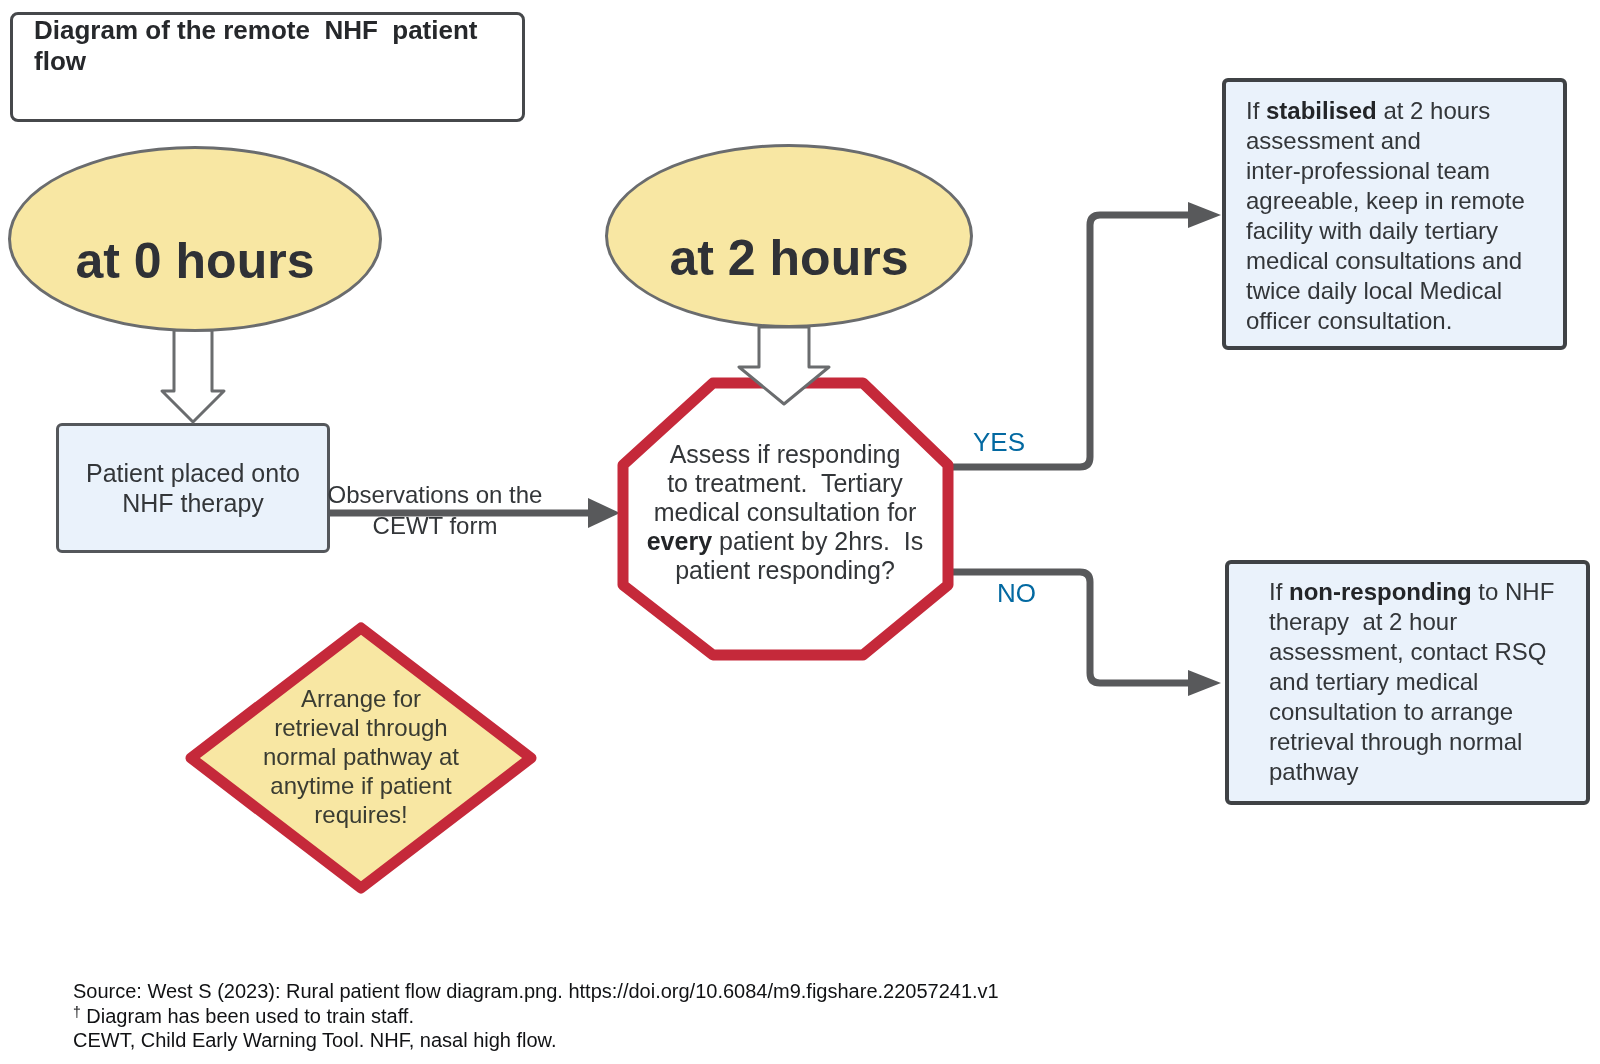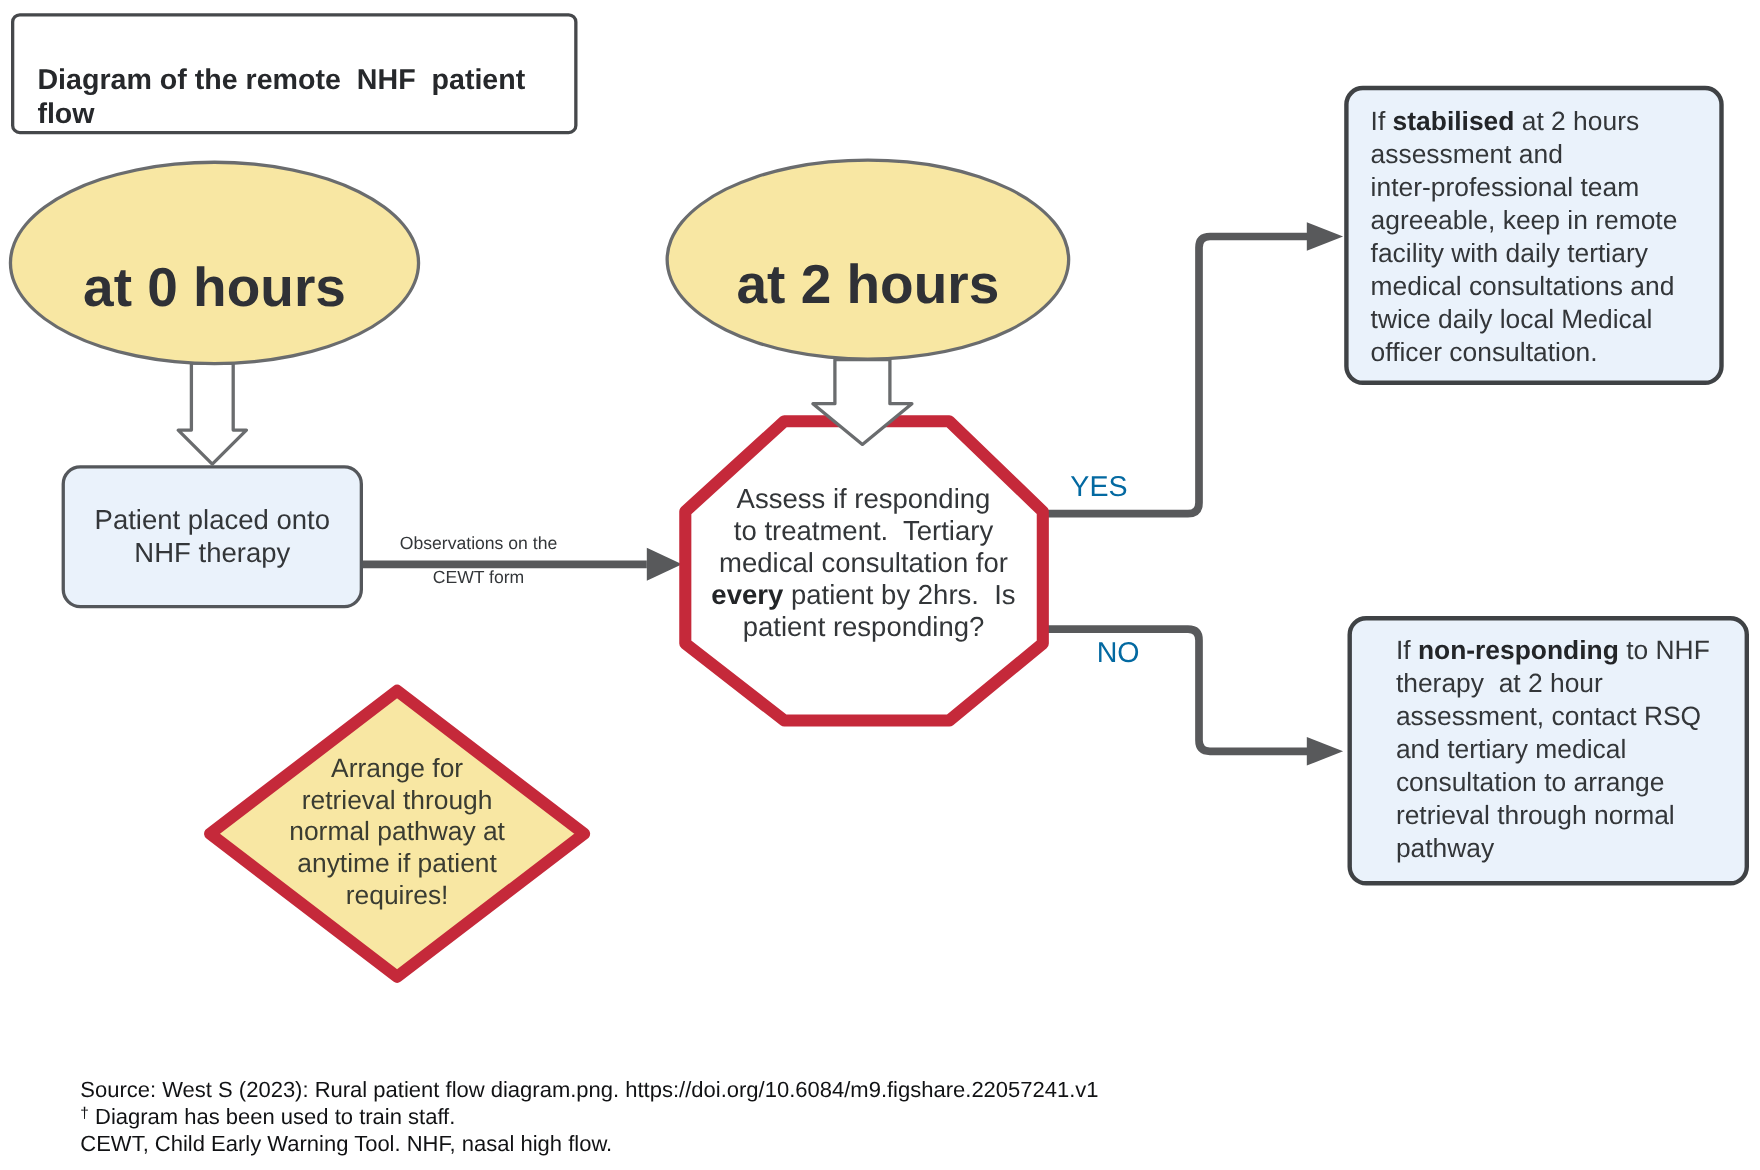--- a/index.html
+++ b/index.html
@@ -7,47 +7,47 @@
     --gray-border:#6A6C6E; --dark-border:#46484B; --arrow-gray:#58595B; --text:#313439;
   }
   *{margin:0;padding:0;box-sizing:border-box;}
   body{background:#fff;font-family:"Liberation Sans",sans-serif;color:var(--text);}
   #canvas{position:relative;width:1600px;height:1064px;background:#ffffff;overflow:hidden;}
   .abs{position:absolute;}
   svg.shape{position:absolute;overflow:visible;}
   .pre{white-space:pre-wrap;}
   
   .title-box{left:10px;top:12px;width:515px;height:110px;background:#fff;
-    border:3px solid var(--dark-border);border-radius:8px;display:flex;align-items:flex-end;
+    border:3px solid var(--dark-border);border-radius:8px;display:flex;align-items:flex-start;
     padding-left:21px;z-index:10;}
   .title-box .t{font-size:26px;font-weight:bold;color:#26282b;}
   
   .ellipse{background:var(--yellow);border:3px solid var(--gray-border);border-radius:50%;
     display:flex;align-items:center;justify-content:center;z-index:30;}
   .ellipse .t{font-size:50px;font-weight:bold;color:#2f3136;margin-top:44px;}
   .ellipse-0h{left:8px;top:146px;width:374px;height:186px;}
   .ellipse-2h{left:605px;top:144px;width:368px;height:184px;}
   
-  .bluebox{background:var(--light-blue);border-radius:17px;z-index:10;}
+  .bluebox{background:var(--light-blue);border-radius:6px;z-index:10;}
   .patient-box{left:56px;top:423px;width:274px;height:130px;border:3px solid #54575b;
     display:flex;align-items:center;justify-content:center;text-align:center;
     font-size:25px;line-height:30px;color:#333639;}
   .stabilised-box{left:1222px;top:78px;width:345px;height:272px;border:4px solid #3f4245;
     padding:14px 20px 0 20px;font-size:24px;line-height:30px;color:#333639;}
   .nonresponding-box{left:1225px;top:560px;width:365px;height:245px;border:4px solid #3f4245;
     padding:13px 20px 0 40px;font-size:24px;line-height:30px;color:#333639;}
   .bold{font-weight:bold;color:#232528;}
   
   .octagon-text{left:630px;top:440px;width:310px;text-align:center;font-size:25px;
     line-height:29px;color:#333639;z-index:12;}
   .diamond-text{left:246px;top:684px;width:230px;text-align:center;font-size:24px;
     line-height:29px;color:#3a3c32;z-index:12;}
   
   .edge-label{font-size:26px;color:#0369a1;z-index:15;}
-  .obs-label{left:310px;top:479px;width:250px;text-align:center;font-size:16px;
+  .obs-label{left:310px;top:479px;width:250px;text-align:center;font-size:24px;
     line-height:31px;color:#333639;z-index:15;}
   .yes-label{left:973px;top:427px;}
   .no-label{left:997px;top:578px;}
   
   .footer-line{left:73px;font-size:20px;color:#111214;z-index:10;}
   .sup{font-size:14px;position:relative;top:-6px;}
 </style>
 </head>
 <body>
 

